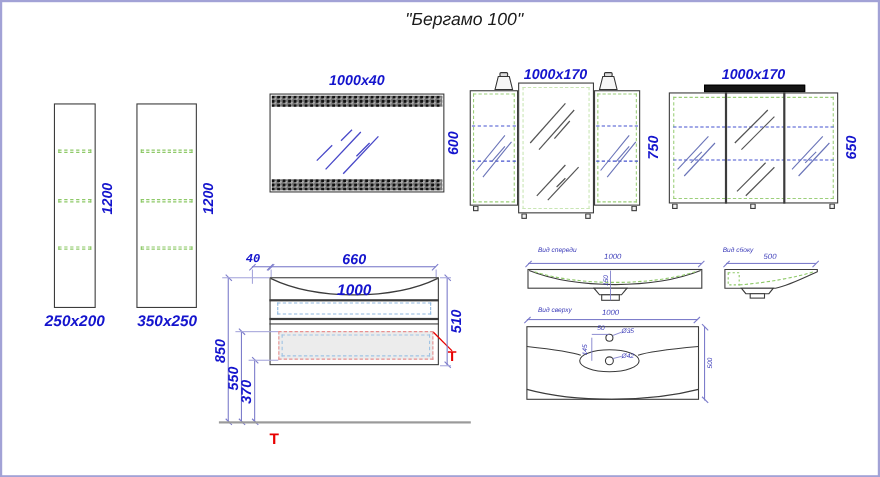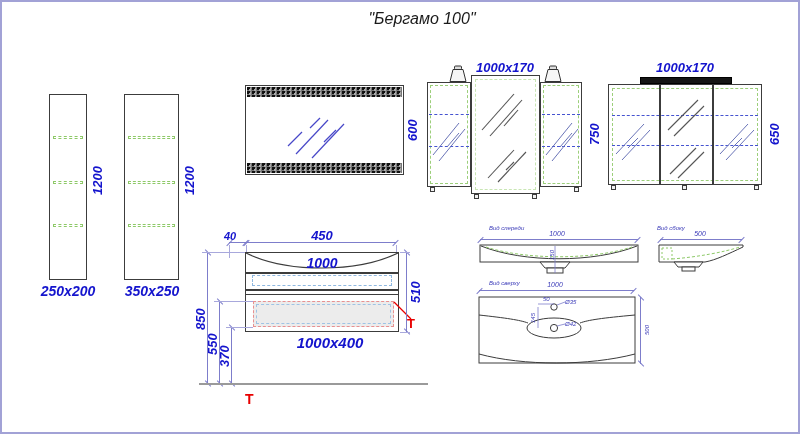--- a/index.html
+++ b/index.html
@@ -2,21 +2,21 @@
 <html><head>
 <meta charset="utf-8">
 <style>
   html,body{margin:0;padding:0;background:#fff;}
   #canvas{position:relative;width:800px;height:434px;background:#fff;border:2px solid #a2a2d6;box-sizing:border-box;overflow:hidden;font-family:"Liberation Sans",sans-serif;}
   .abs{position:absolute;}
   .outline{position:absolute;border:1.5px solid #3c3c3c;background:#fff;box-sizing:border-box;}
   .thinline{position:absolute;background:#3c3c3c;}
   .blab{position:absolute;color:#1414cd;font:bold italic 13px "Liberation Sans",sans-serif;text-align:center;white-space:nowrap;}
   .blab-lg{font-size:15px;}
-  .blab-sm{font-size:11px;}
+  .blab-sm{font-size:11px;font-family:Liberation Mono, monospace;}
   .vlab{position:absolute;display:flex;align-items:center;justify-content:center;writing-mode:vertical-rl;transform:rotate(180deg);color:#1414cd;font:bold italic 13px "Liberation Sans",sans-serif;white-space:nowrap;}
   .tlab{position:absolute;color:#3a3ab8;font:italic 7px "Liberation Sans",sans-serif;white-space:nowrap;}
   .tlab6{font-size:6px;}
   .tlab-v{position:absolute;display:flex;align-items:center;justify-content:center;writing-mode:vertical-rl;transform:rotate(180deg);color:#3a3ab8;font:italic 6px "Liberation Sans",sans-serif;white-space:nowrap;}
   .shelf{position:absolute;height:3px;border:1px dashed #8ec968;box-sizing:border-box;}
   .gdash{position:absolute;border:1px dashed #9ccf7a;box-sizing:border-box;}
   .bdashline{position:absolute;height:0;border-top:1.5px dashed #4553d0;}
   .dimh{position:absolute;height:1px;background:#7d7dcb;}
   .dimh::before,.dimh::after{content:"";position:absolute;top:-3.5px;width:1px;height:8px;background:#7d7dcb;transform:rotate(45deg);}
   .dimh::before{left:0;}.dimh::after{right:0;}
@@ -49,20 +49,21 @@
   <div class="blab" style="left:38px;top:281px;width:56px;font-size:14px;">250x200</div>
 
   <div class="outline" style="left:122px;top:92px;width:55px;height:186px;">
     <div class="shelf" style="left:3px;right:3px;top:41px;"></div>
     <div class="shelf" style="left:3px;right:3px;top:86px;"></div>
     <div class="shelf" style="left:3px;right:3px;top:129px;"></div>
   </div>
   <div class="vlab" style="left:180px;top:150px;width:14px;height:58px;">1200</div>
   <div class="blab" style="left:120px;top:281px;width:60px;font-size:14px;">350x250</div>
 
+  <div class="blab" style="left:255px;top:63px;width:135px;">1000x40</div>
   <div class="outline" style="left:243px;top:83px;width:159px;height:90px;">
     <div class="speckle" style="top:1px;"></div>
     <div class="speckle" style="bottom:1px;"></div>
   </div>
   <svg style="left:280px;top:98px;" width="90" height="62" viewBox="0 0 90 62">
     <g stroke="#4848c8" stroke-width="1.2" fill="none">
       <path d="M6,46 L20,32"></path>
         <path d="M14,54 L46,20"></path>
         <path d="M30,58 L62,24"></path>
         <path d="M42,42 L54,30"></path>
@@ -149,21 +150,21 @@
     </g>
   </svg>
   <div class="divider" style="left:657px;top:82px;height:101px;"></div>
   <div class="divider" style="left:710px;top:82px;height:101px;"></div>
   <div class="foot" style="left:609px;top:183px;"></div>
   <div class="foot" style="left:680px;top:183px;"></div>
   <div class="foot" style="left:752px;top:183px;"></div>
   <div class="vlab" style="left:765px;top:103px;width:14px;height:58px;">650</div>
 
   <div class="blab blab-sm" style="left:218px;top:228px;width:20px;">40</div>
-  <div class="blab" style="left:280px;top:226px;width:80px;">450</div>
+  <div class="blab" style="left:280px;top:226px;width:80px;">660</div>
   <div class="dimh" style="left:227px;top:240px;width:17px;"></div>
   <div class="dimh" style="left:244px;top:240px;width:150px;"></div>
   <div class="ext" style="left:227px;top:243px;width:1px;height:13px;"></div>
   <div class="ext" style="left:244px;top:243px;width:1px;height:7px;"></div>
   <div class="ext" style="left:394px;top:243px;width:1px;height:7px;"></div>
 
   <div class="outline" style="left:243px;top:250px;width:154px;height:80px;"></div>
   <svg style="left:243px;top:250px;" width="154" height="22" viewBox="0 0 154 22">
     <path d="M1,1 C42,21 112,21 153,1" stroke="#3c3c3c" stroke-width="1.2" fill="none"></path>
   </svg>
@@ -178,21 +179,20 @@
   <svg style="left:390px;top:297px;" width="22" height="24" viewBox="0 0 22 24">
     <path d="M2,3 L19,20" stroke="#e80000" stroke-width="1.2" fill="none"></path>
   </svg>
   <div class="redT" style="left:405px;top:314px;">T</div>
 
   <div class="dimv" style="left:404px;top:250px;height:80px;"></div>
   <div class="ext" style="left:398px;top:250px;width:10px;height:1px;"></div>
   <div class="ext" style="left:398px;top:330px;width:10px;height:1px;"></div>
   <div class="vlab" style="left:406px;top:261px;width:14px;height:58px;">510</div>
 
-  <div class="blab blab-lg" style="left:278px;top:332px;width:100px;">1000x400</div>
 
   <div class="dimv" style="left:205px;top:250px;height:132px;"></div>
   <div class="dimv" style="left:217px;top:299px;height:83px;"></div>
   <div class="dimv" style="left:229px;top:325px;height:57px;"></div>
   <div class="ext" style="left:200px;top:250px;width:43px;height:1px;"></div>
   <div class="ext" style="left:212px;top:299px;width:39px;height:1px;"></div>
   <div class="ext" style="left:224px;top:325px;width:27px;height:1px;"></div>
   <div class="vlab" style="left:191px;top:288px;width:14px;height:58px;">850</div>
   <div class="vlab" style="left:203px;top:314px;width:14px;height:56px;">550</div>
   <div class="vlab" style="left:215px;top:327px;width:14px;height:54px;">370</div>

